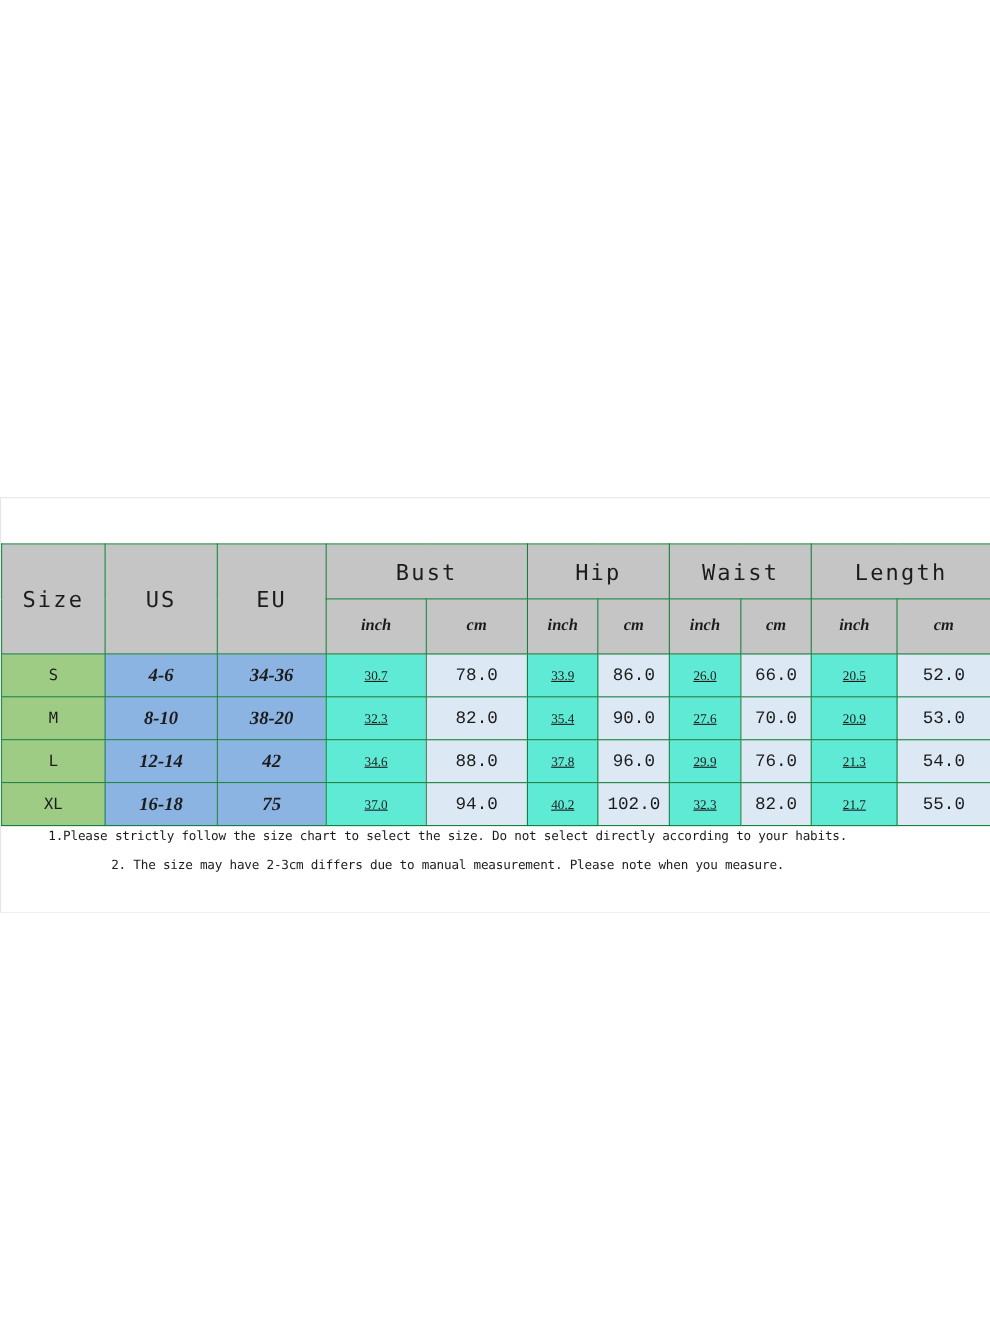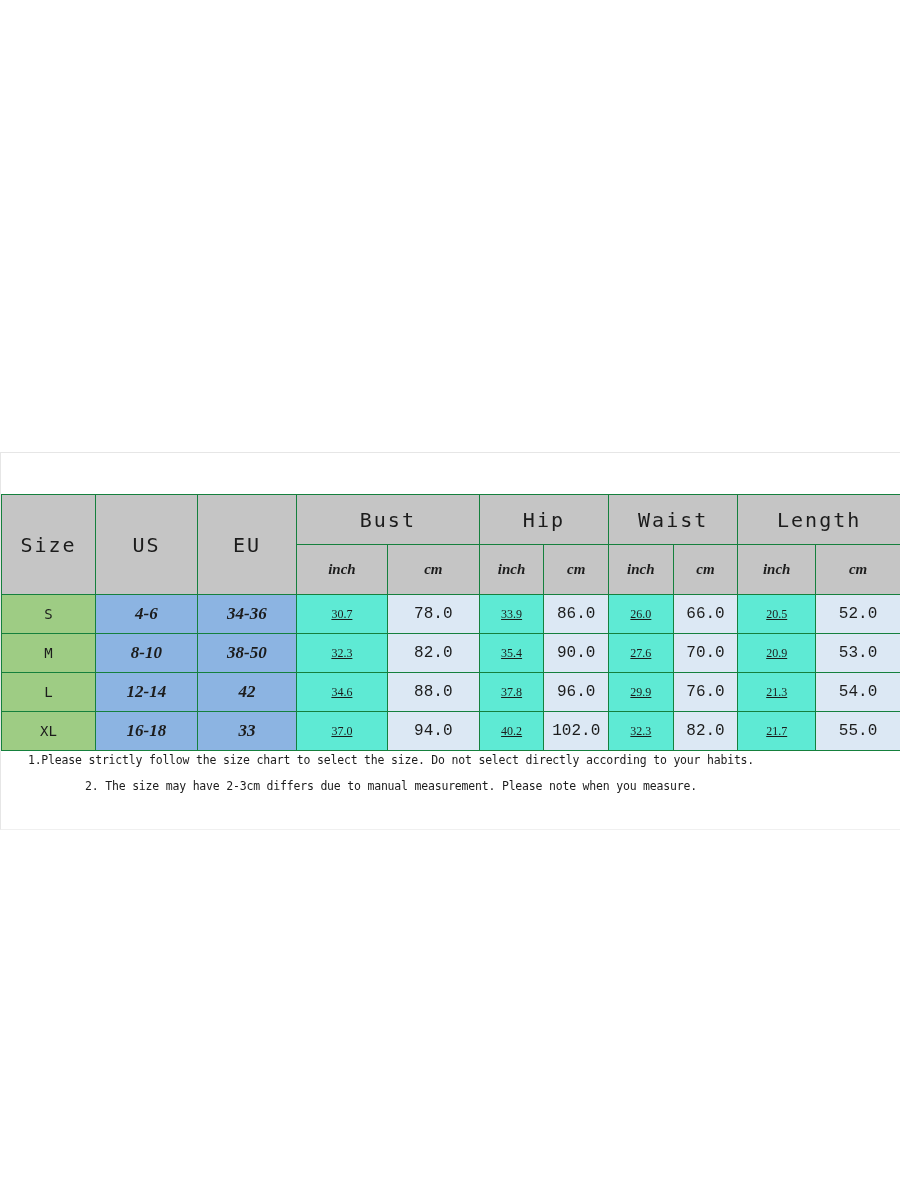--- a/index.html
+++ b/index.html
@@ -104,23 +104,24 @@
   td.cm-cell {
     background: #dce8f4;
     font-family: Liberation Mono, monospace;
     font-size: 16px;
     height: 38px;
   }
 
   
   .notes {
     position: absolute;
-    left: 12px;
+    left: 0;
     top: 300px;
     width: 756px;
+    padding-left: 28px;
   }
   .note-line {
     font-family: "DejaVu Sans Mono", "Liberation Mono", monospace;
     font-size: 11.5px;
     color: #1c1c1c;
     text-align: center;
     letter-spacing: -0.2px;
     white-space: nowrap;
   }
   .note-1 { margin-top: 0; }
@@ -178,21 +179,21 @@
           <td class="inch-cell">33.9</td>
           <td class="cm-cell">86.0</td>
           <td class="inch-cell">26.0</td>
           <td class="cm-cell">66.0</td>
           <td class="inch-cell">20.5</td>
           <td class="cm-cell">52.0</td>
         </tr>
         <tr>
           <td class="size-cell">M</td>
           <td class="intl-cell">8-10</td>
-          <td class="intl-cell">38-50</td>
+          <td class="intl-cell">38-20</td>
           <td class="inch-cell">32.3</td>
           <td class="cm-cell">82.0</td>
           <td class="inch-cell">35.4</td>
           <td class="cm-cell">90.0</td>
           <td class="inch-cell">27.6</td>
           <td class="cm-cell">70.0</td>
           <td class="inch-cell">20.9</td>
           <td class="cm-cell">53.0</td>
         </tr>
         <tr>
@@ -204,21 +205,21 @@
           <td class="inch-cell">37.8</td>
           <td class="cm-cell">96.0</td>
           <td class="inch-cell">29.9</td>
           <td class="cm-cell">76.0</td>
           <td class="inch-cell">21.3</td>
           <td class="cm-cell">54.0</td>
         </tr>
         <tr>
           <td class="size-cell">XL</td>
           <td class="intl-cell">16-18</td>
-          <td class="intl-cell">33</td>
+          <td class="intl-cell">75</td>
           <td class="inch-cell">37.0</td>
           <td class="cm-cell">94.0</td>
           <td class="inch-cell">40.2</td>
           <td class="cm-cell">102.0</td>
           <td class="inch-cell">32.3</td>
           <td class="cm-cell">82.0</td>
           <td class="inch-cell">21.7</td>
           <td class="cm-cell">55.0</td>
         </tr>
       </tbody>

